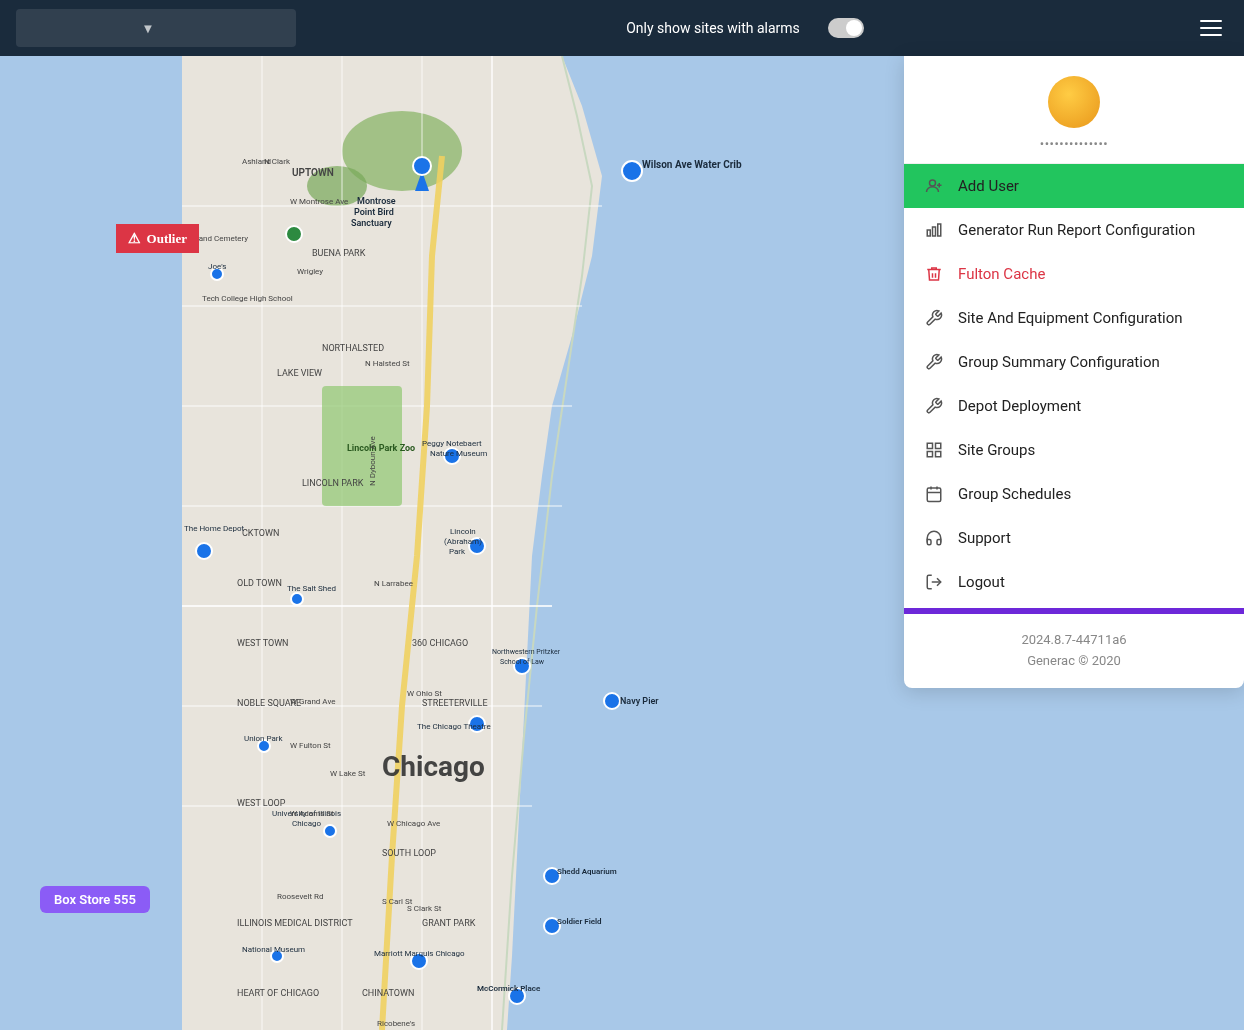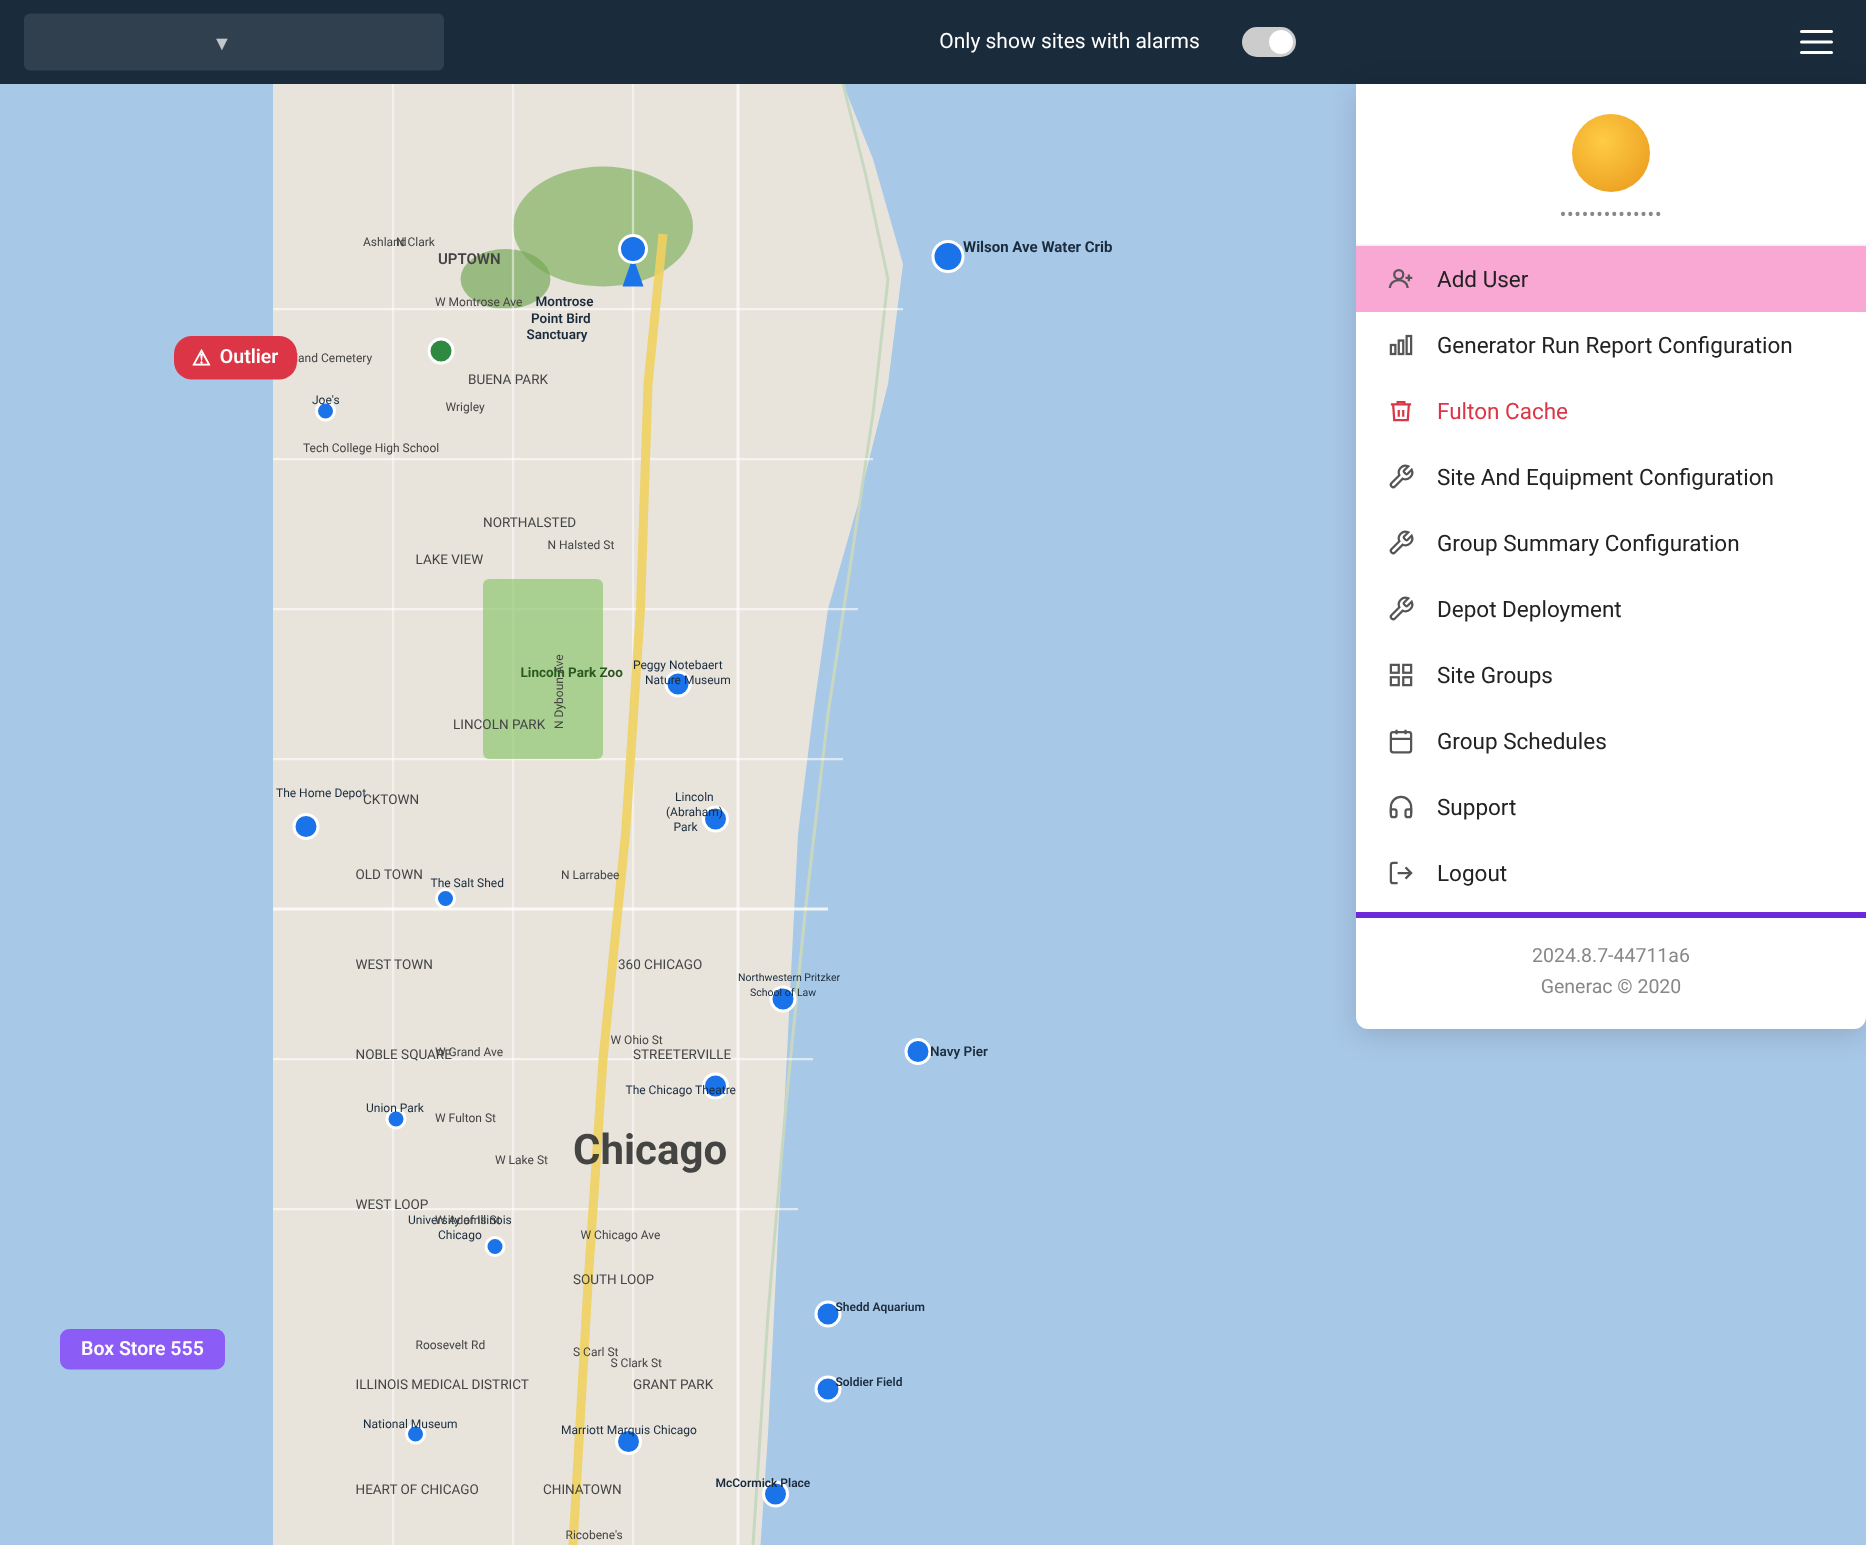--- a/index.html
+++ b/index.html
@@ -90,26 +90,27 @@
     }
 
     
     .outlier-badge {
       position: absolute;
       top: 168px;
       left: 116px;
       background: #dc3545;
       color: white;
       padding: 6px 12px;
-      border-radius: 12px;
+      border-radius: 0;
       font-size: 13px;
       font-weight: 600;
       display: flex;
       align-items: center;
       gap: 6px;
+      font-family: Liberation Serif, serif;
     }
     .outlier-badge::before {
       content: '⚠';
       font-size: 14px;
     }
 
     
     .boxstore-badge {
       position: absolute;
       bottom: 117px;
@@ -157,21 +158,21 @@
       display: flex;
       align-items: center;
       gap: 14px;
       padding: 12px 20px;
       cursor: pointer;
       font-size: 15px;
       color: #222;
       transition: background 0.1s;
     }
     .menu-item.active {
-      background: #f9a8d4;
+      background: #22c55e;
     }
     .menu-item.red {
       color: #dc3545;
     }
     .menu-icon {
       width: 20px;
       height: 20px;
       display: flex;
       align-items: center;
       justify-content: center;
@@ -180,21 +181,21 @@
     }
     .menu-item.red .menu-icon {
       color: #dc3545;
     }
     .menu-version {
       text-align: center;
       padding: 16px 16px 0;
       font-size: 13px;
       color: #888;
       line-height: 1.6;
-      border-top: 4px solid #6d28d9;
+      border-top: 6px solid #6d28d9;
       margin-top: 4px;
     }
   </style>
 </head>
 <body>
 
 <div class="header">
   <div class="header-left">
     <button class="header-dropdown">
       <span style="color:rgba(255,255,255,0.7); font-size:13px;">▼</span>

